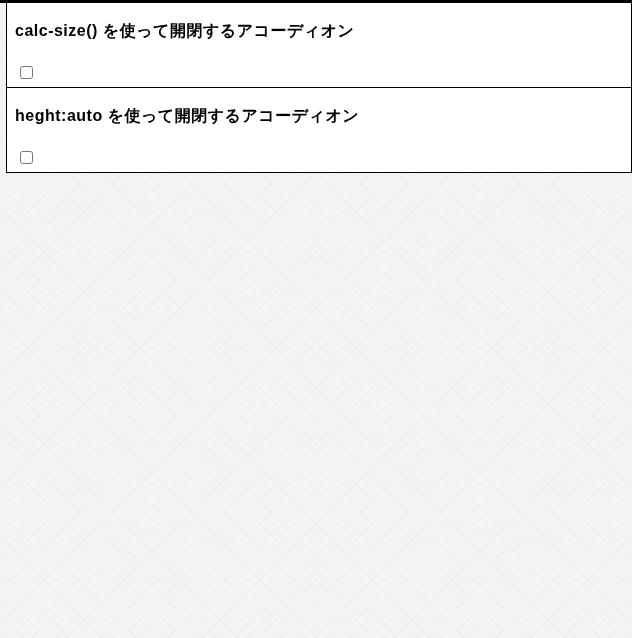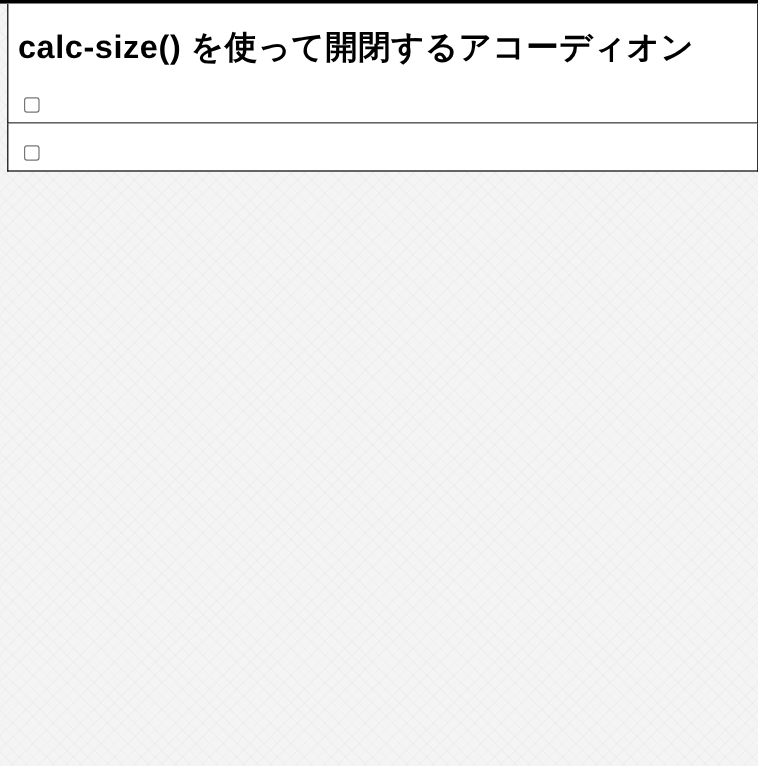--- a/index.html
+++ b/index.html
@@ -19,21 +19,21 @@
     }
     .accordion-section {
       background-color: #fff;
       border-left: 1px solid #000;
       border-right: 1px solid #000;
       border-bottom: 1px solid #000;
       padding: 18px 8px 8px 8px;
       margin-left: 6px;
     }
     .accordion-title {
-      font-size: 27px;
+      font-size: 16px;
       font-weight: bold;
       color: #000;
       margin-bottom: 24px;
       letter-spacing: 0.5px;
     }
     .checkbox-wrapper {
       display: flex;
       align-items: center;
     }
     input[type="checkbox"] {
@@ -47,16 +47,17 @@
 <body>
 
 <div class="accordion-section">
   <h2 class="accordion-title">calc-size() を使って開閉するアコーディオン</h2>
   <div class="checkbox-wrapper">
     <input type="checkbox" style="">
   </div>
 </div>
 
 <div class="accordion-section">
+  <h2 class="accordion-title">heght:auto を使って開閉するアコーディオン</h2>
   <div class="checkbox-wrapper">
     <input type="checkbox" style="">
   </div>
 </div>
 
 </body></html>

